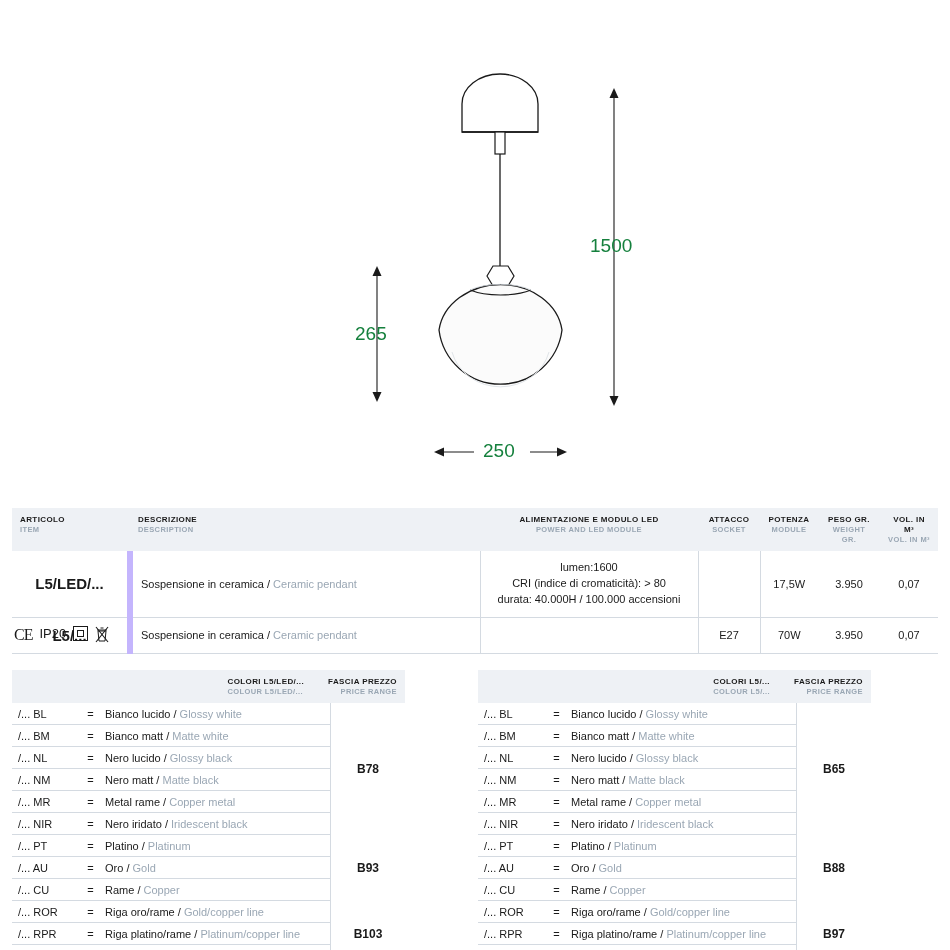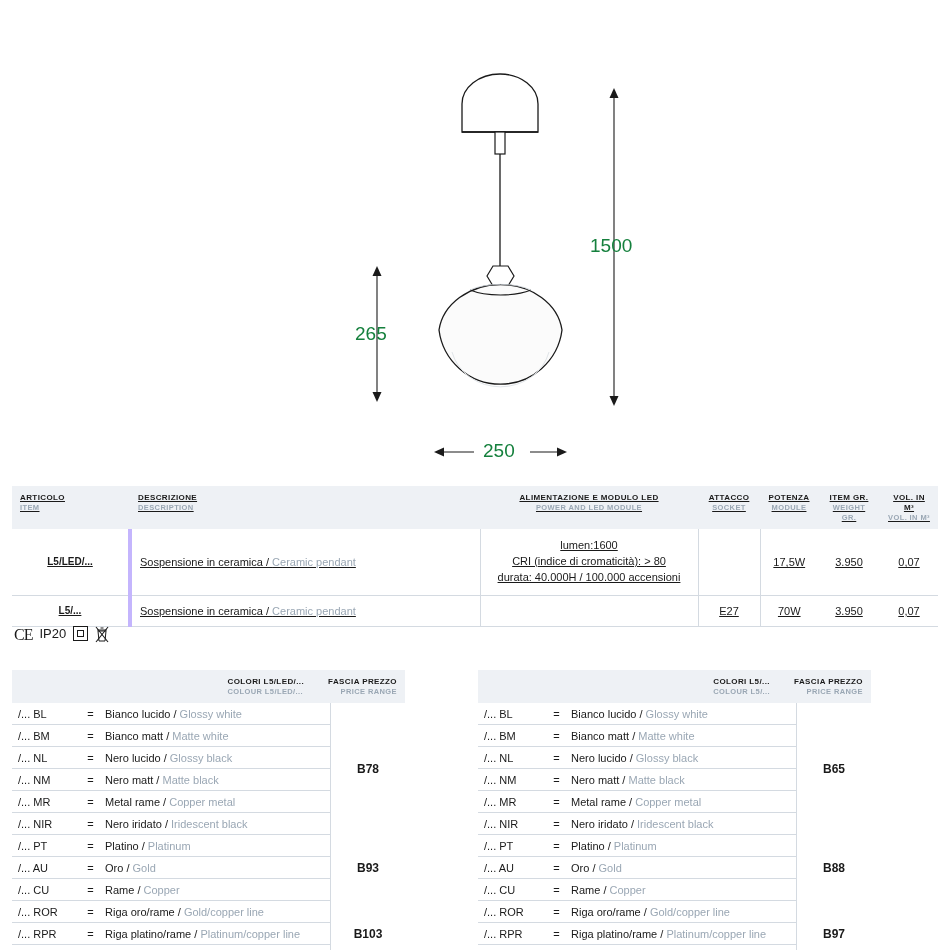--- a/index.html
+++ b/index.html
@@ -34,23 +34,22 @@
     font-family: "Liberation Sans", sans-serif;
   }
   .dim-1500 { left: 590px; top: 235px; }
   .dim-265  { left: 355px; top: 323px; }
   .dim-250  { left: 483px; top: 440px; }
 
   
   .spec-wrap {
     position: absolute;
     left: 12px;
-    top: 486px;
+    top: 508px;
     width: 926px;
-    text-decoration: underline;
   }
   table.spec {
     width: 100%;
     border-collapse: collapse;
     font-size: 11px;
   }
   table.spec thead th {
     background: #eef1f5;
     text-align: left;
     padding: 7px 8px 6px 8px;
@@ -71,23 +70,23 @@
   table.spec thead th.c { text-align: center; margin-top: 33px; }
   table.spec tbody td {
     border-bottom: 1px solid #d4dae1;
     padding: 9px 8px;
     font-size: 11px;
     vertical-align: middle;
     color: #1a1a1a;
   }
   table.spec tbody td.code {
     font-weight: bold;
-    font-size: 10px;
+    font-size: 15px;
     text-align: center;
-    border-right: 4px solid #c4b5fd;
+    border-right: 6px solid #c4b5fd;
   }
   table.spec tbody td.desc { border-right: 1px solid #d4dae1; }
   table.spec tbody td.c { text-align: center; margin-top: 32px; }
   table.spec tbody td.led {
     text-align: center;
     line-height: 1.45;
     border-right: 1px solid #d4dae1;
   }
   table.spec tbody td.socket { border-right: 1px solid #d4dae1; }
   .grey { color: #9aa7b4; }
@@ -261,21 +260,21 @@
         </th>
         <th class="c">
           <span>ATTACCO</span>
           <span class="sub">SOCKET</span>
         </th>
         <th class="c">
           <span>POTENZA</span>
           <span class="sub">MODULE</span>
         </th>
         <th class="c">
-          <span>ITEM GR.</span>
+          <span>PESO GR.</span>
           <span class="sub">WEIGHT GR.</span>
         </th>
         <th class="c">
           <span>VOL. IN M³</span>
           <span class="sub">VOL. IN M³</span>
         </th>
       </tr>
     </thead>
     <tbody>
       <tr>

